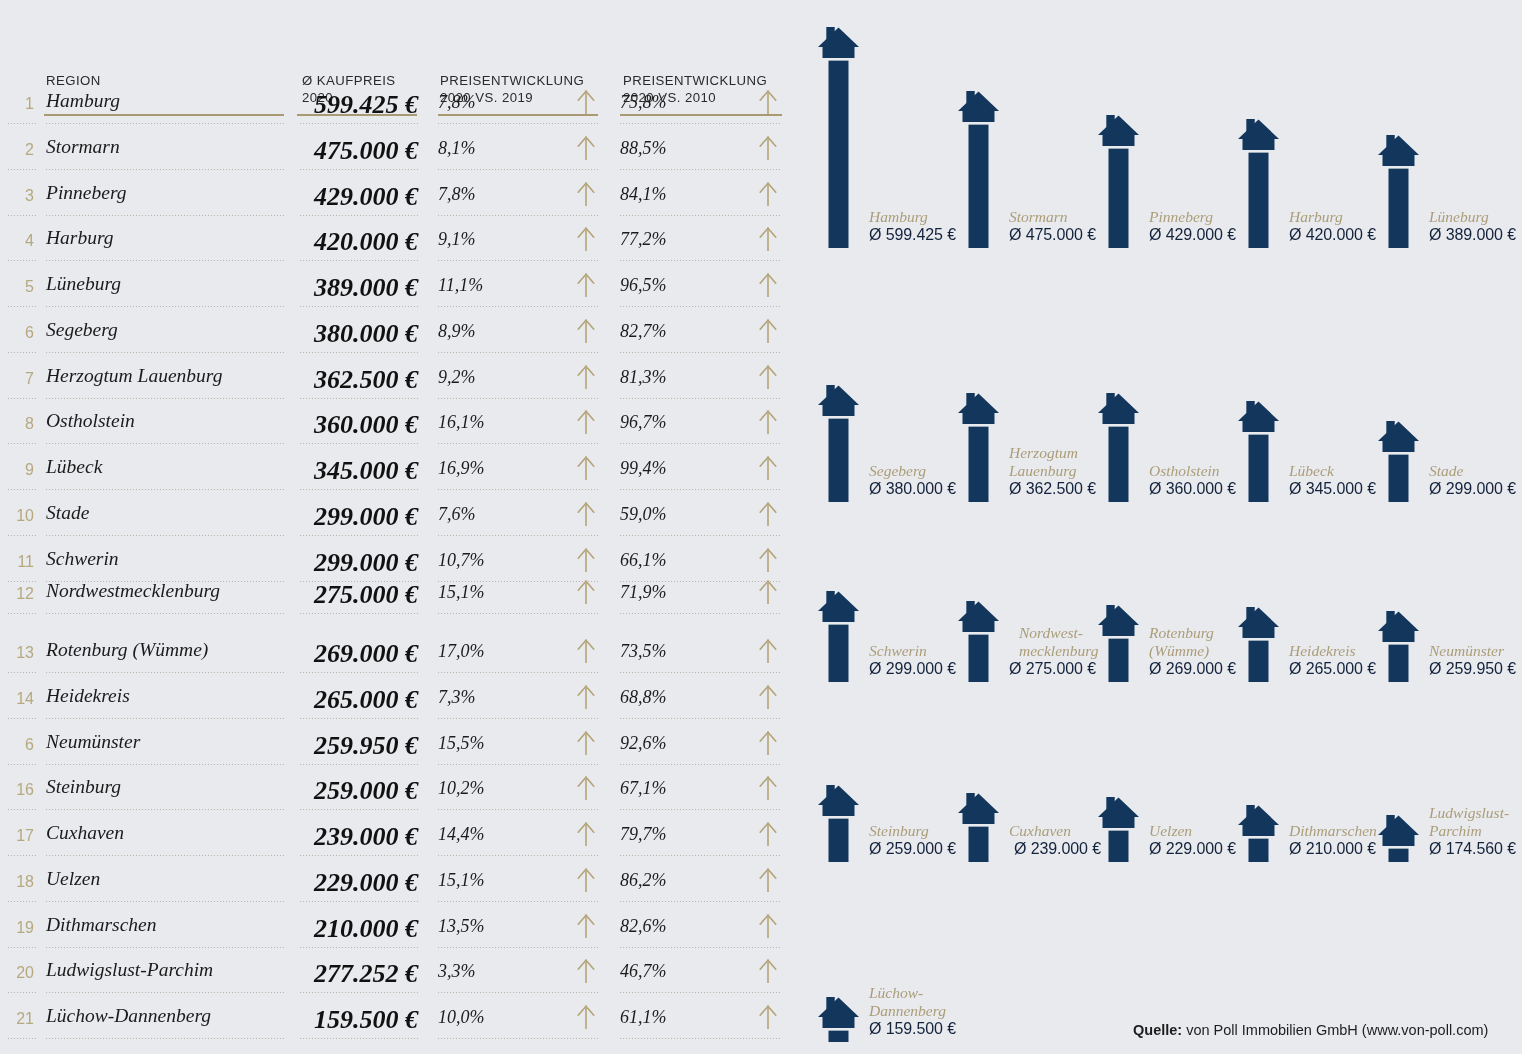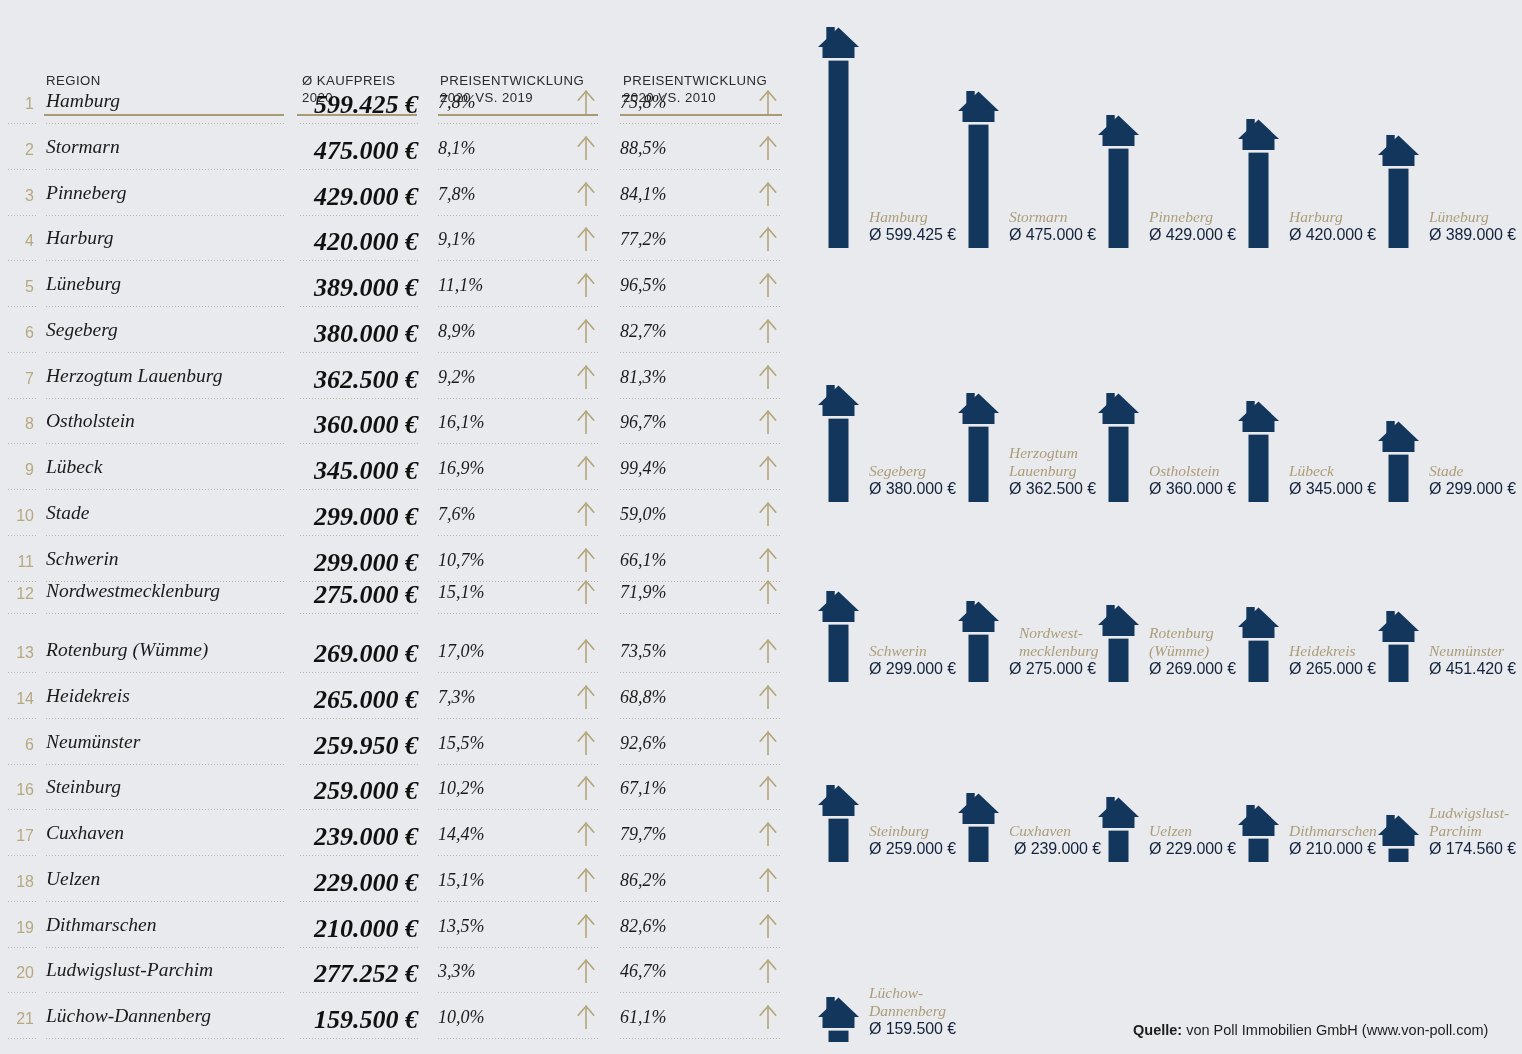--- a/index.html
+++ b/index.html
@@ -828,21 +828,21 @@
               <g fill="#13375c">
                 <rect x="8.32" y="-0.5" width="8.4" height="26.150000000000002"></rect>
                 <polygon points="20.5,0.5 41,20 0,20"></polygon>
                 <rect x="4.5" y="19.5" width="32" height="11.5"></rect>
                 <rect x="10.5" y="33.4" width="20" height="37.6"></rect>
               </g>
               <rect x="4.5" y="31" width="32" height="2.4" fill="#e9eaee"></rect>
             </svg>
           </div>
           <div class="hlabel" style="left:629px;top:641.5px">Neumünster</div>
-          <div class="hprice" style="left:629px;top:660px">Ø 451.420 €</div>
+          <div class="hprice" style="left:629px;top:660px">Ø 259.950 €</div>
         </div>
         <div class="hgroup" style="left: 0px; top: 0px;">
           <div class="house" style="left:18px;top:785px">
             <svg width="41" height="77" viewBox="0 0 41 77">
               <g fill="#13375c">
                 <rect x="8.32" y="-0.5" width="8.4" height="26.150000000000002"></rect>
                 <polygon points="20.5,0.5 41,20 0,20"></polygon>
                 <rect x="4.5" y="19.5" width="32" height="11.5"></rect>
                 <rect x="10.5" y="33.4" width="20" height="43.6"></rect>
               </g>

